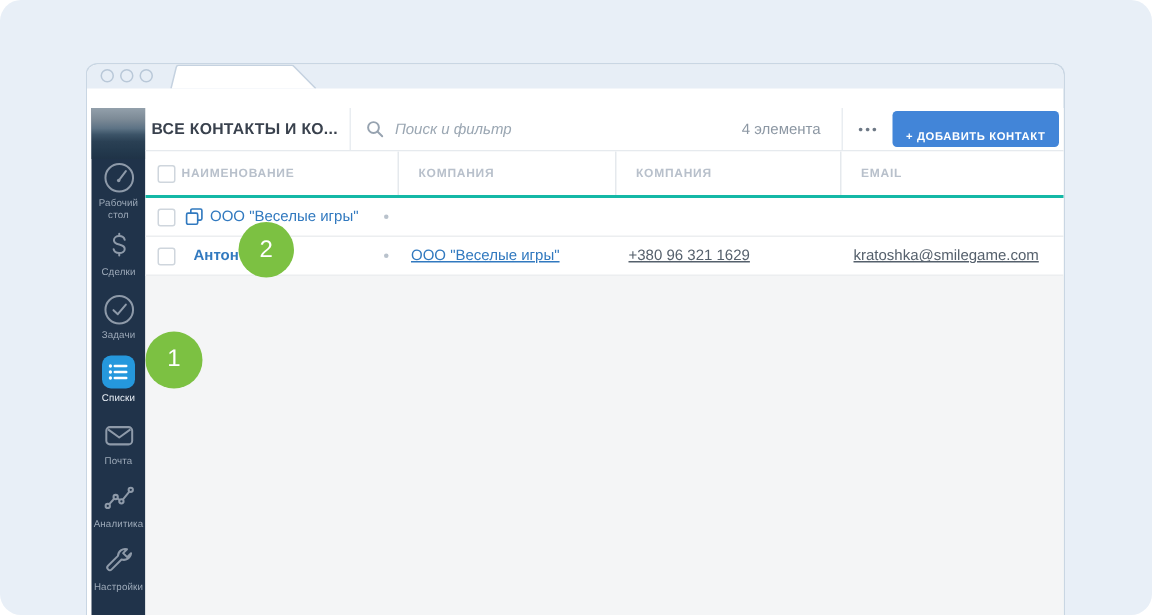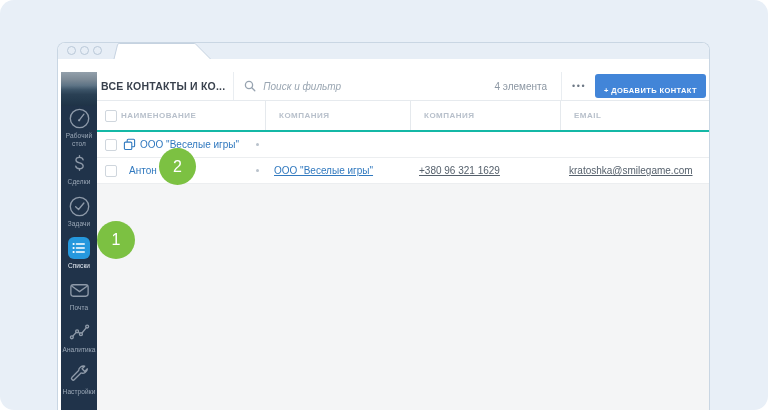--- a/index.html
+++ b/index.html
@@ -198,21 +198,21 @@
             <span class="row-dot"></span>
           </div>
           <div class="c-comp"></div>
           <div class="c-phone"></div>
           <div class="c-email"></div>
         </div>
 
         <div class="trow">
           <div class="c-name">
             <span class="checkbox"></span>
-            <a class="link" style="margin-left:12px;">Антон</a>
+            <a class="link" style="margin-left:12px;font-weight:bold;">Антон</a>
             <span class="row-dot"></span>
           </div>
           <div class="c-comp">
             <a class="link u">ООО "Веселые игры"</a>
           </div>
           <div class="c-phone">
             <a class="plain">+380 96 321 1629</a>
           </div>
           <div class="c-email">
             <a class="plain">kratoshka@smilegame.com</a>

